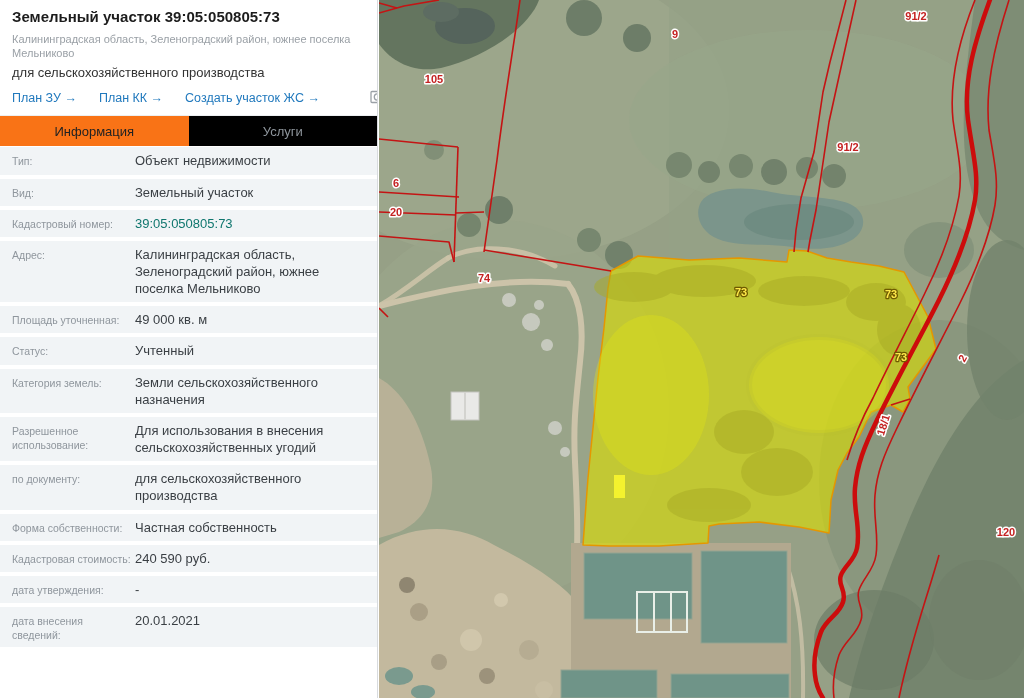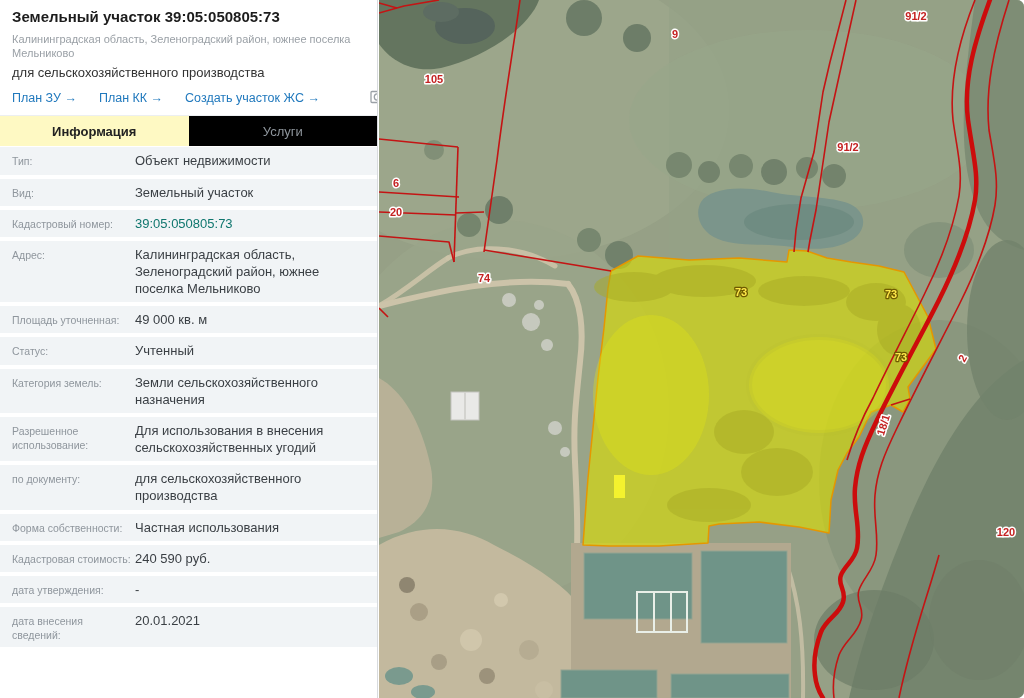--- a/index.html
+++ b/index.html
@@ -1,33 +1,33 @@
 <!DOCTYPE html>
 <html><head>
 <meta charset="utf-8">
 <style>
   * { box-sizing: border-box; margin: 0; padding: 0; }
   body { font-family: "Liberation Sans", "DejaVu Sans", sans-serif; background:#fff; }
-  #app { position: relative; width: 1024px; height: 698px; overflow: hidden; background:#fff;border-radius:7px; }
+  #app { position: relative; width: 1024px; height: 698px; overflow: hidden; background:#fff; }
 
   
   #panel { position:absolute; left:0; top:0; width:378px; height:698px; background:#fff;
            border-right:1px solid #d8dbde; overflow:hidden; }
   .panel-head { padding:8px 12px 0 12px; }
   .panel-title { font-size:15px; font-weight:bold; color:#1c1c1c; line-height:1.25; }
   .panel-subtitle { font-size:11px; color:#9aa0a6; margin-top:5px; line-height:1.3; }
   .panel-usage { font-size:13px; color:#333; margin-top:5px; }
   .links-row { display:flex; align-items:center; margin-top:8px; padding-bottom:9px;gap:8px; }
   .plan-link { font-size:12.5px; color:#2179bd; text-decoration:none; margin-right:22px; cursor:pointer; white-space:nowrap; }
   .links-spacer { flex:1; }
   .head-icon { color:#9aa0a6; margin-left:12px; display:inline-flex; cursor:pointer; }
 
   .tabs { display:flex; width:100%; height:31px; background:#e9ecef; border-top:1px solid #eceff1; }
   .tab { flex:1; display:flex; align-items:center; justify-content:center; font-size:13px; cursor:pointer; }
-  .tab.active { background:#fef9c3; color:#222; font-weight:bold; }
+  .tab.active { background:#f97316; color:#222; font-weight:normal; }
   .tab.inactive { background:#000000; color:#8e959c; }
 
   #rows { margin-top:1px; }
   .row { display:flex; background:#f1f4f6; margin-bottom:4px; padding:5px 20px 5px 12px; min-height:26px; }
   .row-label { width:122px; flex:0 0 122px; font-size:10.5px; color:#8f969d; line-height:1.35; padding-top:2px; }
   .row-value { flex:1; font-size:13px; color:#3a3f44; line-height:1.32; padding-left:1px; }
   .row-value.link { color:#0f766e; cursor:pointer; }
 
   
   #map { position:absolute; left:379px; top:0; width:645px; height:698px; overflow:hidden; cursor:grab; }
@@ -100,21 +100,21 @@
         <div class="row">
           <div class="row-label">Разрешенное использование:</div>
           <div class="row-value">Для использования в внесения сельскохозяйственных угодий</div>
         </div>
         <div class="row">
           <div class="row-label">по документу:</div>
           <div class="row-value">для сельскохозяйственного производства</div>
         </div>
         <div class="row">
           <div class="row-label">Форма собственности:</div>
-          <div class="row-value">Частная использования</div>
+          <div class="row-value">Частная собственность</div>
         </div>
         <div class="row">
           <div class="row-label">Кадастровая стоимость:</div>
           <div class="row-value">240 590 руб.</div>
         </div>
         <div class="row">
           <div class="row-label">дата утверждения:</div>
           <div class="row-value">-</div>
         </div>
         <div class="row">

